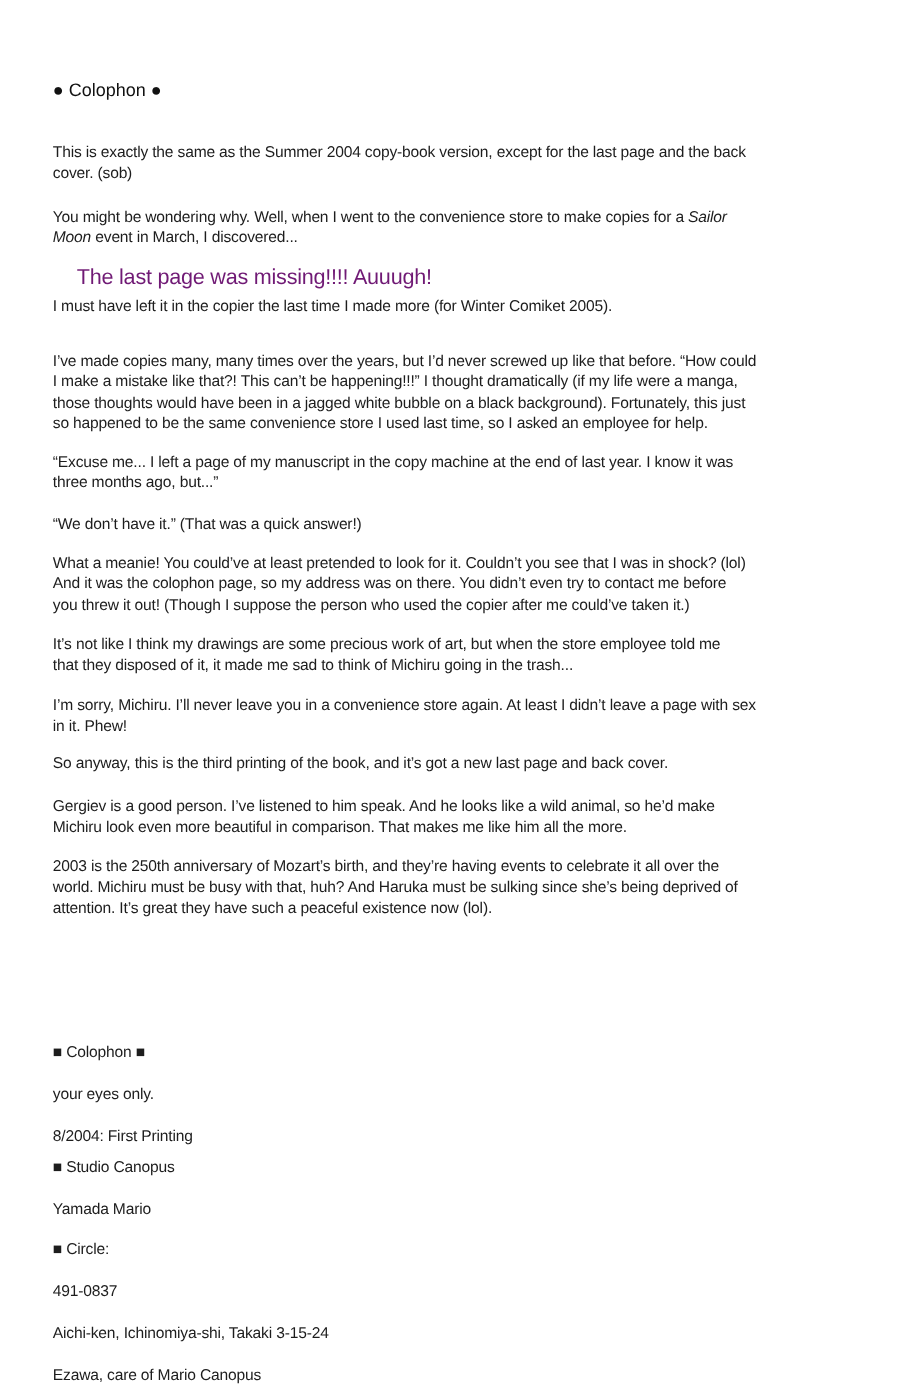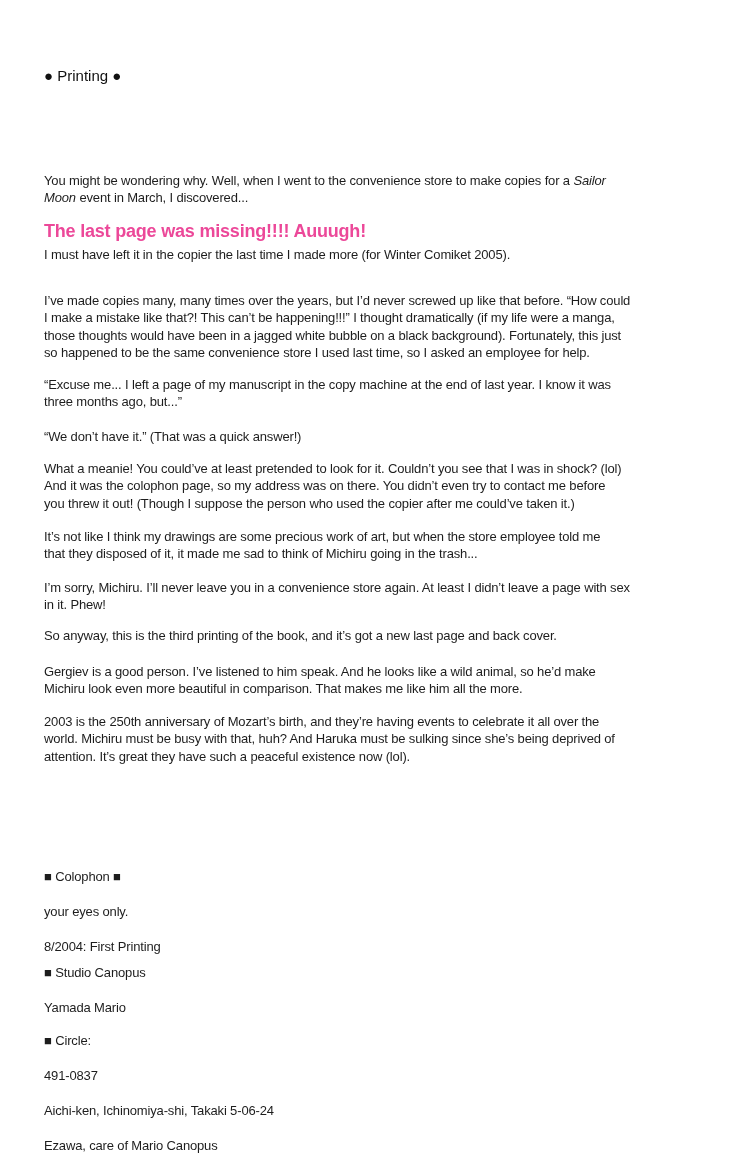--- a/index.html
+++ b/index.html
@@ -27,34 +27,37 @@
     white-space: pre-line;
   }
   .section-heading {
     font-size: 15px;
     letter-spacing: 0;
     color: #111111;
   }
   .headline {
     font-size: 18px;
     line-height: 24px;
-    font-weight: 700;
+    font-weight: 400;
     letter-spacing: -0.2px;
-    color: #ec4899;
+    color: #701a75;
+    margin-left: 20px;
   }
   .italic { font-style: italic; }
   .line { display: block; }
 </style>
 </head>
 <body>
 
 <div class="page">
 
-  <div class="para section-heading" style="top:67px">● Printing ●</div>
+  <div class="para section-heading" style="top:67px">● Colophon ●</div>
 
+  <div class="para" style="top:118px">This is exactly the same as the Summer 2004 copy-book version, except for the last page and the back
+cover. (sob)</div>
 
   <div class="para" style="top:172px"><span>You might be wondering why. Well, when I went to the convenience store to make copies for a </span><span class="italic">Sailor
 Moon</span><span> event in March, I discovered...</span></div>
 
   <div class="para headline" style="top:219px">The last page was missing!!!! Auuugh!</div>
 
   <div class="para" style="top:246px">I must have left it in the copier the last time I made more (for Winter Comiket 2005).</div>
 
   <div class="para" style="top:292px">I’ve made copies many, many times over the years, but I’d never screwed up like that before. “How could
 I make a mistake like that?! This can’t be happening!!!” I thought dramatically (if my life were a manga,
@@ -92,17 +95,17 @@
   </div>
 
   <div class="para" style="top:947px">
     <span class="line">■ Studio Canopus</span>
     <span class="line">Yamada Mario</span>
   </div>
 
   <div class="para" style="top:1015px">
     <span class="line">■ Circle:</span>
     <span class="line">491-0837</span>
-    <span class="line">Aichi-ken, Ichinomiya-shi, Takaki 5-06-24</span>
+    <span class="line">Aichi-ken, Ichinomiya-shi, Takaki 3-15-24</span>
     <span class="line">Ezawa, care of Mario Canopus</span>
   </div>
 
 </div>
 
 </body></html>

